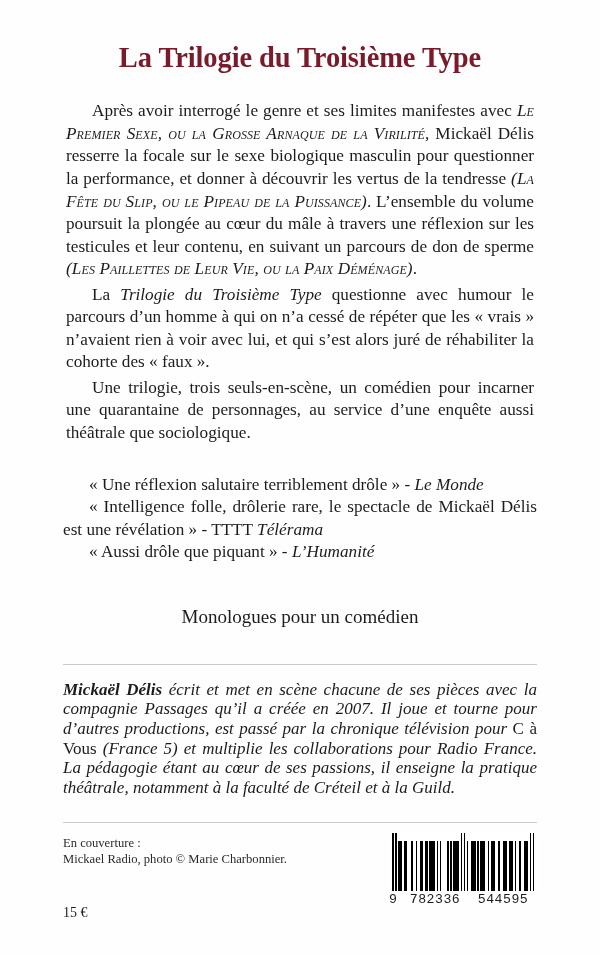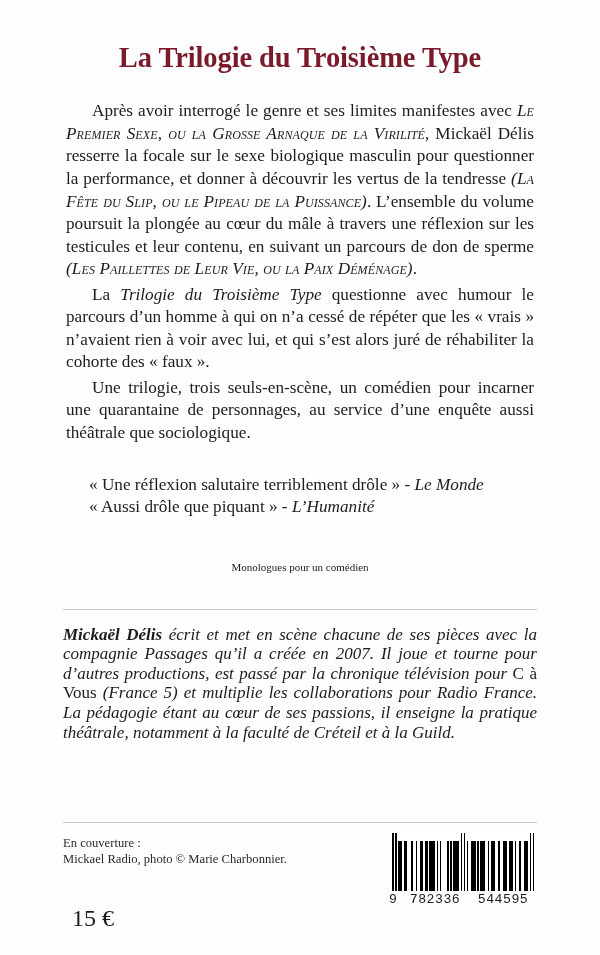--- a/index.html
+++ b/index.html
@@ -66,21 +66,21 @@
     margin: 0;
     font-size: 17.2px;
     line-height: 22.55px;
     text-align: justify;
     text-indent: 26px;
   }
 
   
   .tagline {
     text-align: center;
-    font-size: 11px;
+    font-size: 19px;
     margin: 0;
     padding-top: 41px;
     color: #1c1c1c;
   }
 
   
   .rule {
     height: 1px;
     background: #c9c9c9;
     margin: 0 auto;
@@ -130,23 +130,23 @@
   }
   .isbn {
     position: absolute;
     left: 0;
     top: 58px;
     font-size: 15.3px;
     letter-spacing: 0.2px;
   }
   .price {
     position: absolute;
-    left: 9px;
+    left: 0;
     top: 82px;
-    font-size: 24px;
+    font-size: 14px;
   }
 
   
   .barcode {
     position: absolute;
     right: 0;
     top: 10px;
     width: 148px;
   }
   .bars {
@@ -188,20 +188,21 @@
     <p class="para"><span>Après avoir interrogé le genre et ses limites manifestes avec </span><span class="work">Le Premier Sexe, ou la Grosse Arnaque de la Virilité</span><span>, Mickaël Délis resserre la focale sur le sexe biologique masculin pour questionner la performance, et donner à découvrir les vertus de la tendresse </span><span class="work">(La Fête du Slip, ou le Pipeau de la Puissance)</span><span>. L’ensemble du volume poursuit la plongée au cœur du mâle à travers une réflexion sur les testicules et leur contenu, en suivant un parcours de don de sperme </span><span class="work">(Les Paillettes de Leur Vie, ou la Paix Déménage)</span><span>.</span></p>
 
     <p class="para"><span>La </span><span class="ital">Trilogie du Troisième Type</span><span> questionne avec humour le parcours d’un homme à qui on n’a cessé de répéter que les « vrais » n’avaient rien à voir avec lui, et qui s’est alors juré de réhabiliter la cohorte des « faux ».</span></p>
 
     <p class="para">Une trilogie, trois seuls-en-scène, un comédien pour incarner une quarantaine de personnages, au service d’une enquête aussi théâtrale que sociologique.</p>
   </div>
 
   <div class="quotes">
     <p class="quote"><span>« Une réflexion salutaire terriblement drôle » - </span><span></span><span class="ital">Le Monde</span></p>
 
+    <p class="quote"><span>« Intelligence folle, drôlerie rare, le spectacle de Mickaël Délis est une révélation » - </span><span>TTTT </span><span class="ital">Télérama</span></p>
 
     <p class="quote"><span>« Aussi drôle que piquant » - </span><span></span><span class="ital">L’Humanité</span></p>
   </div>
 
   <p class="tagline">Monologues pour un comédien</p>
 
   <div class="rule top-bio"></div>
 
   <p class="bio"><span class="name">Mickaël Délis</span><span> écrit et met en scène chacune de ses pièces avec la compagnie Passages qu’il a créée en 2007. Il joue et tourne pour d’autres productions, est passé par la chronique télévision pour </span><span class="upright">C à Vous</span><span> (France 5) et multiplie les collaborations pour Radio France. La pédagogie étant au cœur de ses passions, il enseigne la pratique théâtrale, notamment à la faculté de Créteil et à la Guild.</span></p>
 

